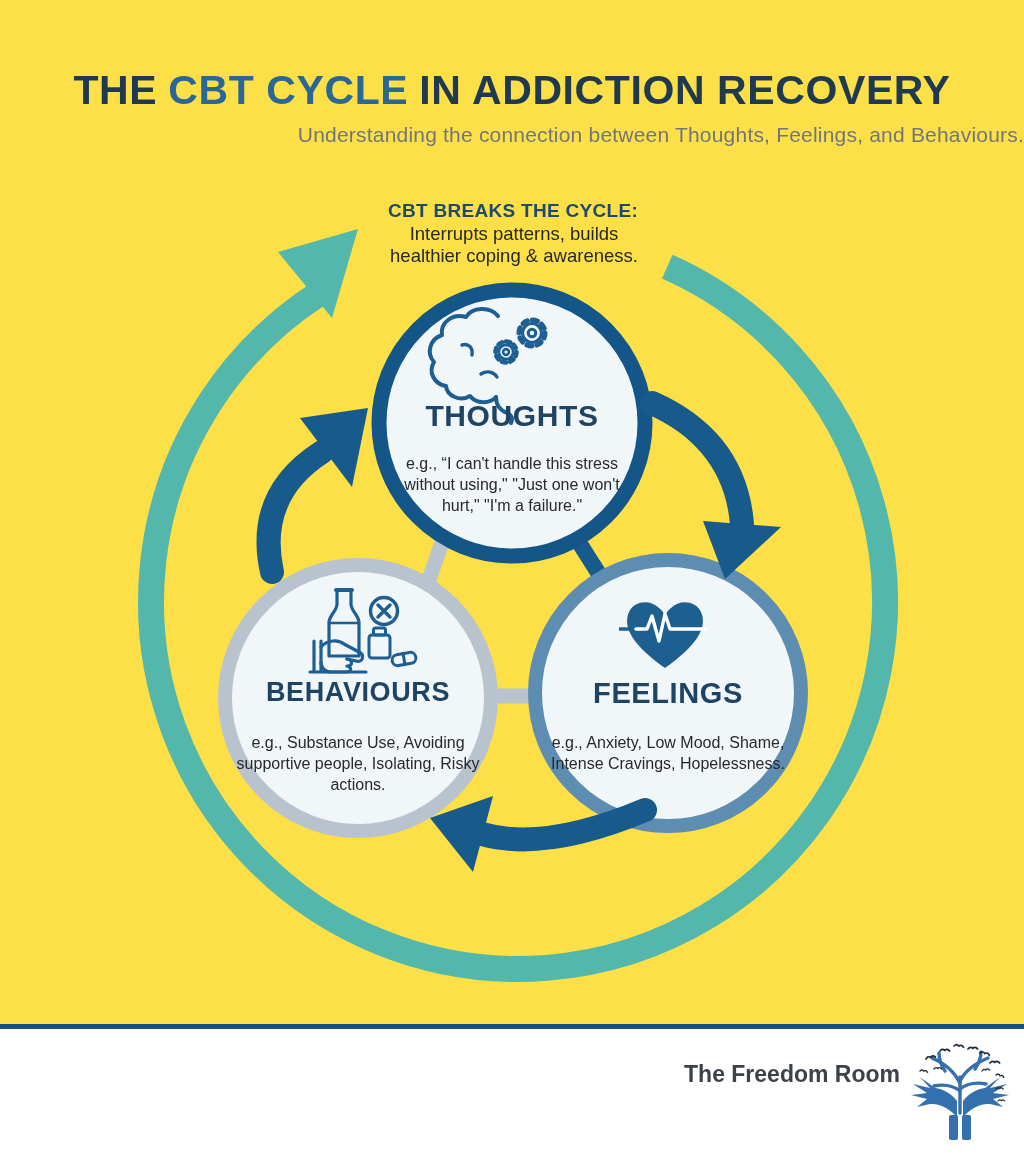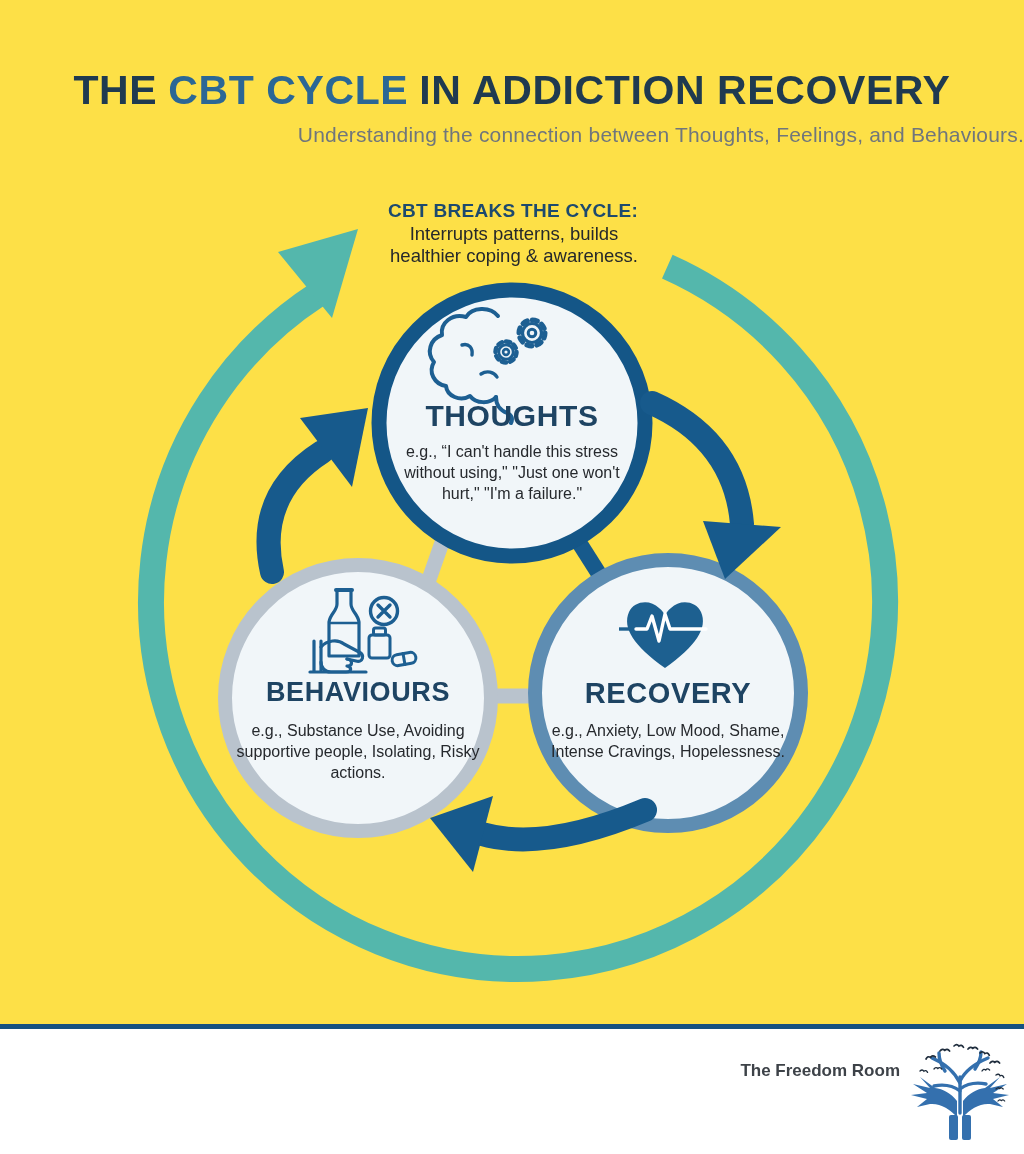--- a/index.html
+++ b/index.html
@@ -13,32 +13,32 @@
   .title{margin:0;font-size:41px;font-weight:700;letter-spacing:.6px;color:#1f3a50;line-height:1.1;}
   .title .accent{color:#2b6795;margin:0 11px;}
   .subtitle{margin:10px 0 0 0;font-size:21px;font-weight:400;color:#70767c;letter-spacing:.2px;text-align:right;}
   
   #diagram{position:absolute;left:0;top:0;width:1024px;height:1024px;}
   
   .ovl{position:absolute;text-align:center;}
   .callout-heading{left:333px;top:200px;width:360px;font-size:19px;font-weight:700;color:#1d4a6e;letter-spacing:.3px;}
   .callout-body{left:373px;top:223px;width:282px;font-size:18.5px;color:#25282b;line-height:1.2;}
   .node-label{font-size:30px;font-weight:700;color:#1e4463;letter-spacing:.6px;}
-  .node-desc{font-size:16px;color:#26292d;line-height:1.32;}
+  .node-desc{font-size:16px;color:#26292d;line-height:1.32;margin-top:12px;}
   .thoughts-label{left:362px;top:399px;width:300px;}
   .thoughts-desc{left:394px;top:441px;width:236px;}
   .behaviours-label{left:208px;top:677px;width:300px;font-size:27px;}
   .behaviours-desc{left:235px;top:720px;width:246px;}
   .feelings-label{left:518px;top:677px;width:300px;font-size:29px;}
   .feelings-desc{left:550px;top:720px;width:236px;}
   
   .footer-divider{position:absolute;left:0;top:1024px;width:1024px;height:5px;background:#155180;}
   .footer{position:absolute;left:0;top:1029px;width:1024px;height:125px;background:#ffffff;}
   .brand-block{position:absolute;right:124px;top:32px;text-align:right;}
-  .brand-name{font-size:17px;font-weight:700;color:#3d4248;}
+  .brand-name{font-size:23px;font-weight:700;color:#3d4248;}
   .brand-website{font-size:19px;color:#8f959b;margin-top:2px;}
   #logo{position:absolute;right:14px;top:14px;width:100px;height:100px;}
 </style>
 </head>
 <body>
 
 <div id="canvas">
 
   <div class="header">
     <h1 class="title"><span>THE</span><span class="accent">CBT CYCLE</span><span>IN ADDICTION RECOVERY</span></h1>
@@ -123,21 +123,21 @@
 
   <div class="ovl callout-heading">CBT BREAKS THE CYCLE:</div>
   <div class="ovl node-label thoughts-label">THOUGHTS</div>
 
   <div class="ovl callout-body">Interrupts patterns, builds healthier coping &amp; awareness.</div>
   <div class="ovl node-desc thoughts-desc">e.g., “I can't handle this stress without using," "Just one won't hurt," "I'm a failure."</div>
 
   <div class="ovl node-label behaviours-label">BEHAVIOURS</div>
   <div class="ovl node-desc behaviours-desc">e.g., Substance Use, Avoiding supportive people, Isolating, Risky actions.</div>
 
-  <div class="ovl node-label feelings-label">RECOVERY</div>
+  <div class="ovl node-label feelings-label">FEELINGS</div>
   <div class="ovl node-desc feelings-desc">e.g., Anxiety, Low Mood, Shame, Intense Cravings, Hopelessness.</div>
 
   <div class="footer-divider"></div>
   <div class="footer">
     <div class="brand-block">
       <div class="brand-name">The Freedom Room</div>
     </div>
     <svg id="logo" viewBox="0 0 100 100">
       <g stroke="#3470ae" stroke-width="3.4" stroke-linecap="round" fill="none">
         <path d="M 50 70 L 50 34"></path>

